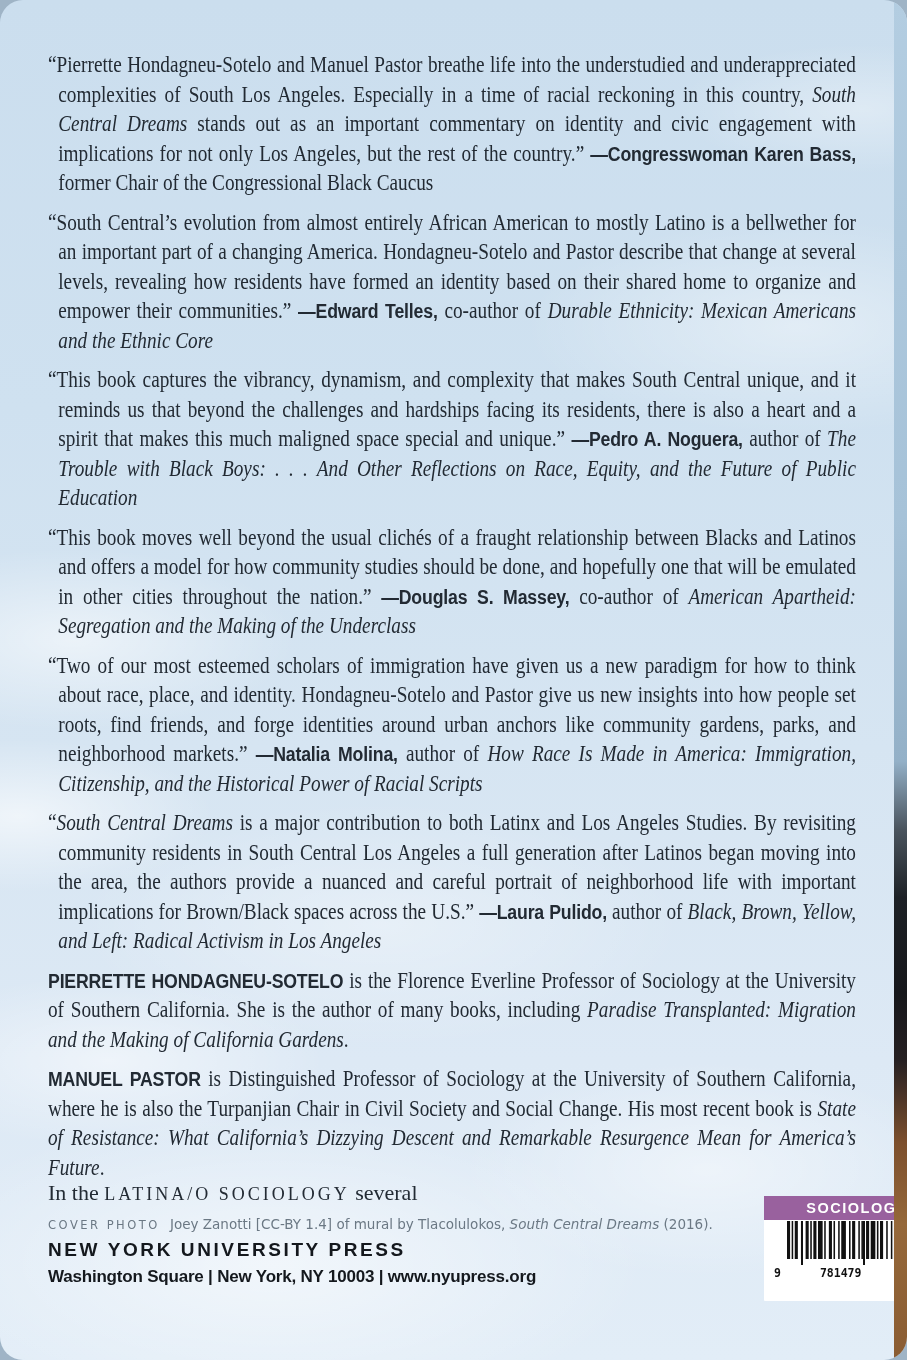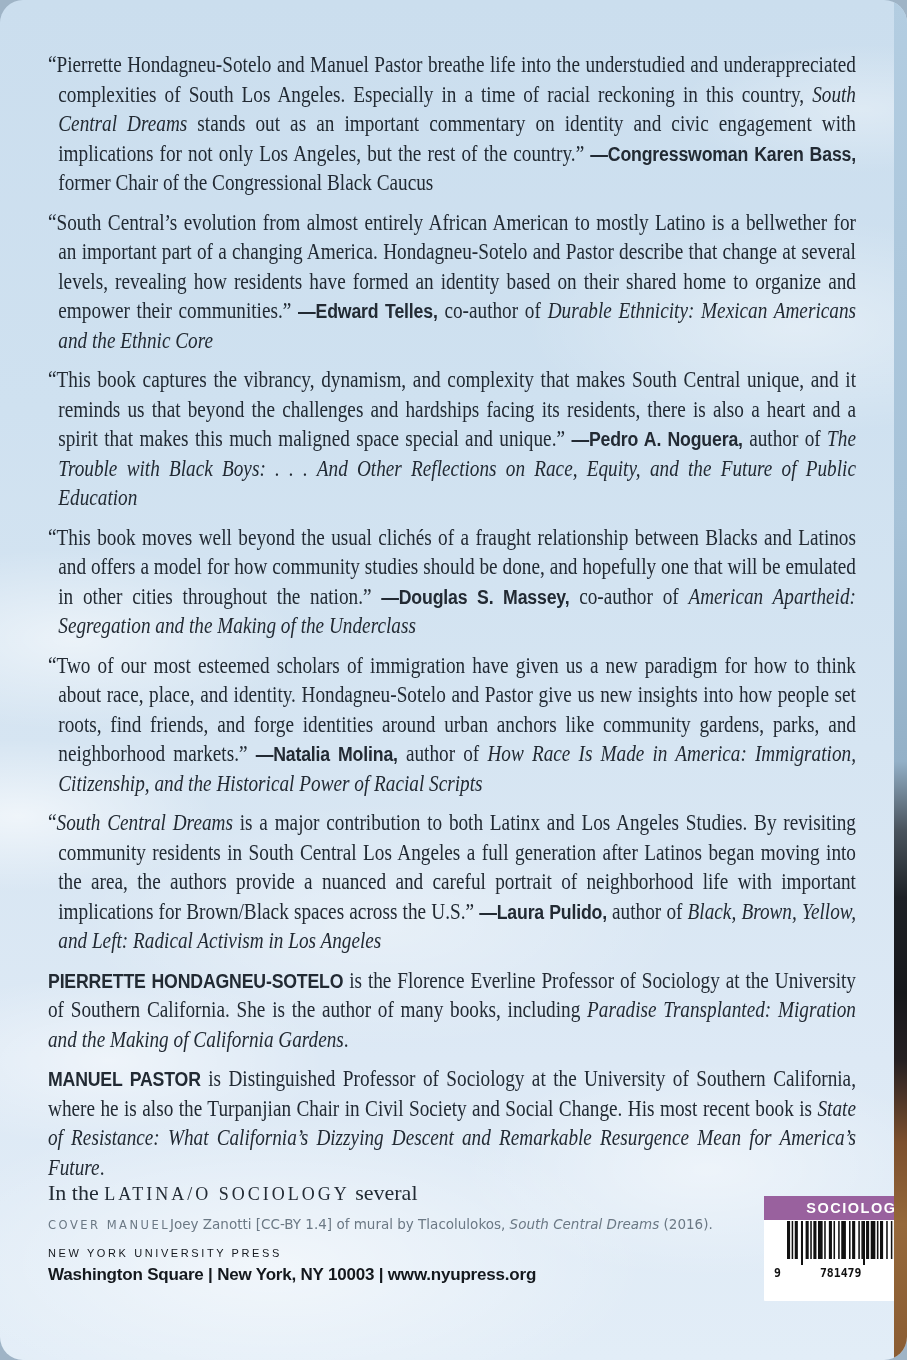--- a/index.html
+++ b/index.html
@@ -45,22 +45,22 @@
   
   .bottom-block{position:absolute;left:48px;top:1180px;width:660px;}
   .series{margin:0 0 9px 0;font-size:22px;color:#232b34;}
   .scaps{font-size:18px;letter-spacing:3px;}
   .credits{font-family:"DejaVu Sans", sans-serif;color:#6b7884;}
   .credit-row{font-size:13.5px;line-height:18px;white-space:nowrap;}
   .credit-label{display:inline-block;width:122px;font-size:11.5px;letter-spacing:2.5px;}
   .cr{font-style:normal;}
   .cri{font-style:italic;}
   .pub-name{
-    margin-top:13px;font-family:"Liberation Sans", sans-serif;font-weight:400;
-    font-size:11px;letter-spacing:2.6px;color:#14181d;
+    margin-top:5px;font-family:"Liberation Sans", sans-serif;font-weight:700;
+    font-size:19px;letter-spacing:2.6px;color:#14181d;
   }
   .pub-address{
     margin-top:6px;font-family:"Liberation Sans", sans-serif;font-weight:700;
     font-size:17px;letter-spacing:-.2px;color:#14181d;
   }
   
   .barcode-box{
     position:absolute;left:716px;top:1196px;width:186px;height:105px;
     background:#ffffff;border-radius:1px;margin-left:48px;
   }
@@ -99,21 +99,21 @@
       </div>
     <div id="bio-list">
         <p class="bio"><span class="sb">PIERRETTE HONDAGNEU-SOTELO</span><span class="sr"> is the Florence Everline Professor of Sociology at the University of Southern California. She is the author of many books, including </span><span class="si">Paradise Transplanted: Migration and the Making of California Gardens</span><span class="sr">.</span></p>
         <p class="bio"><span class="sb">MANUEL PASTOR</span><span class="sr"> is Distinguished Professor of Sociology at the University of Southern California, where he is also the Turpanjian Chair in Civil Society and Social Change. His most recent book is </span><span class="si">State of Resistance: What California’s Dizzying Descent and Remarkable Resurgence Mean for America’s Future</span><span class="sr">.</span></p>
       </div>
   </div>
 
   <div class="bottom-block">
     <p class="series" id="series-line"><span class="sr">In the </span><span class="scaps">LATINA/O SOCIOLOGY</span><span class="sr"> several</span></p>
     <div class="credits" id="credit-list">
-        <div class="credit-row"><span class="credit-label">COVER MANUEL</span><span class="cr">Joey Zanotti [CC-BY 1.4] of mural by Tlacolulokos, </span><span class="cri">South Central Dreams</span><span class="cr"> (2016).</span></div>
+        <div class="credit-row"><span class="credit-label">COVER PHOTO</span><span class="cr">Joey Zanotti [CC-BY 1.4] of mural by Tlacolulokos, </span><span class="cri">South Central Dreams</span><span class="cr"> (2016).</span></div>
       </div>
     <div class="pub-name">NEW YORK UNIVERSITY PRESS</div>
     <div class="pub-address">Washington Square | New York, NY 10003 | www.nyupress.org</div>
   </div>
 
   <div class="barcode-box">
     <div class="barcode-band">SOCIOLOGY</div>
     <div class="bars-wrap">
       <svg id="bars-svg" width="152" height="44">
           <rect x="6" y="0" width="3.1" height="38" fill="#111"></rect>

